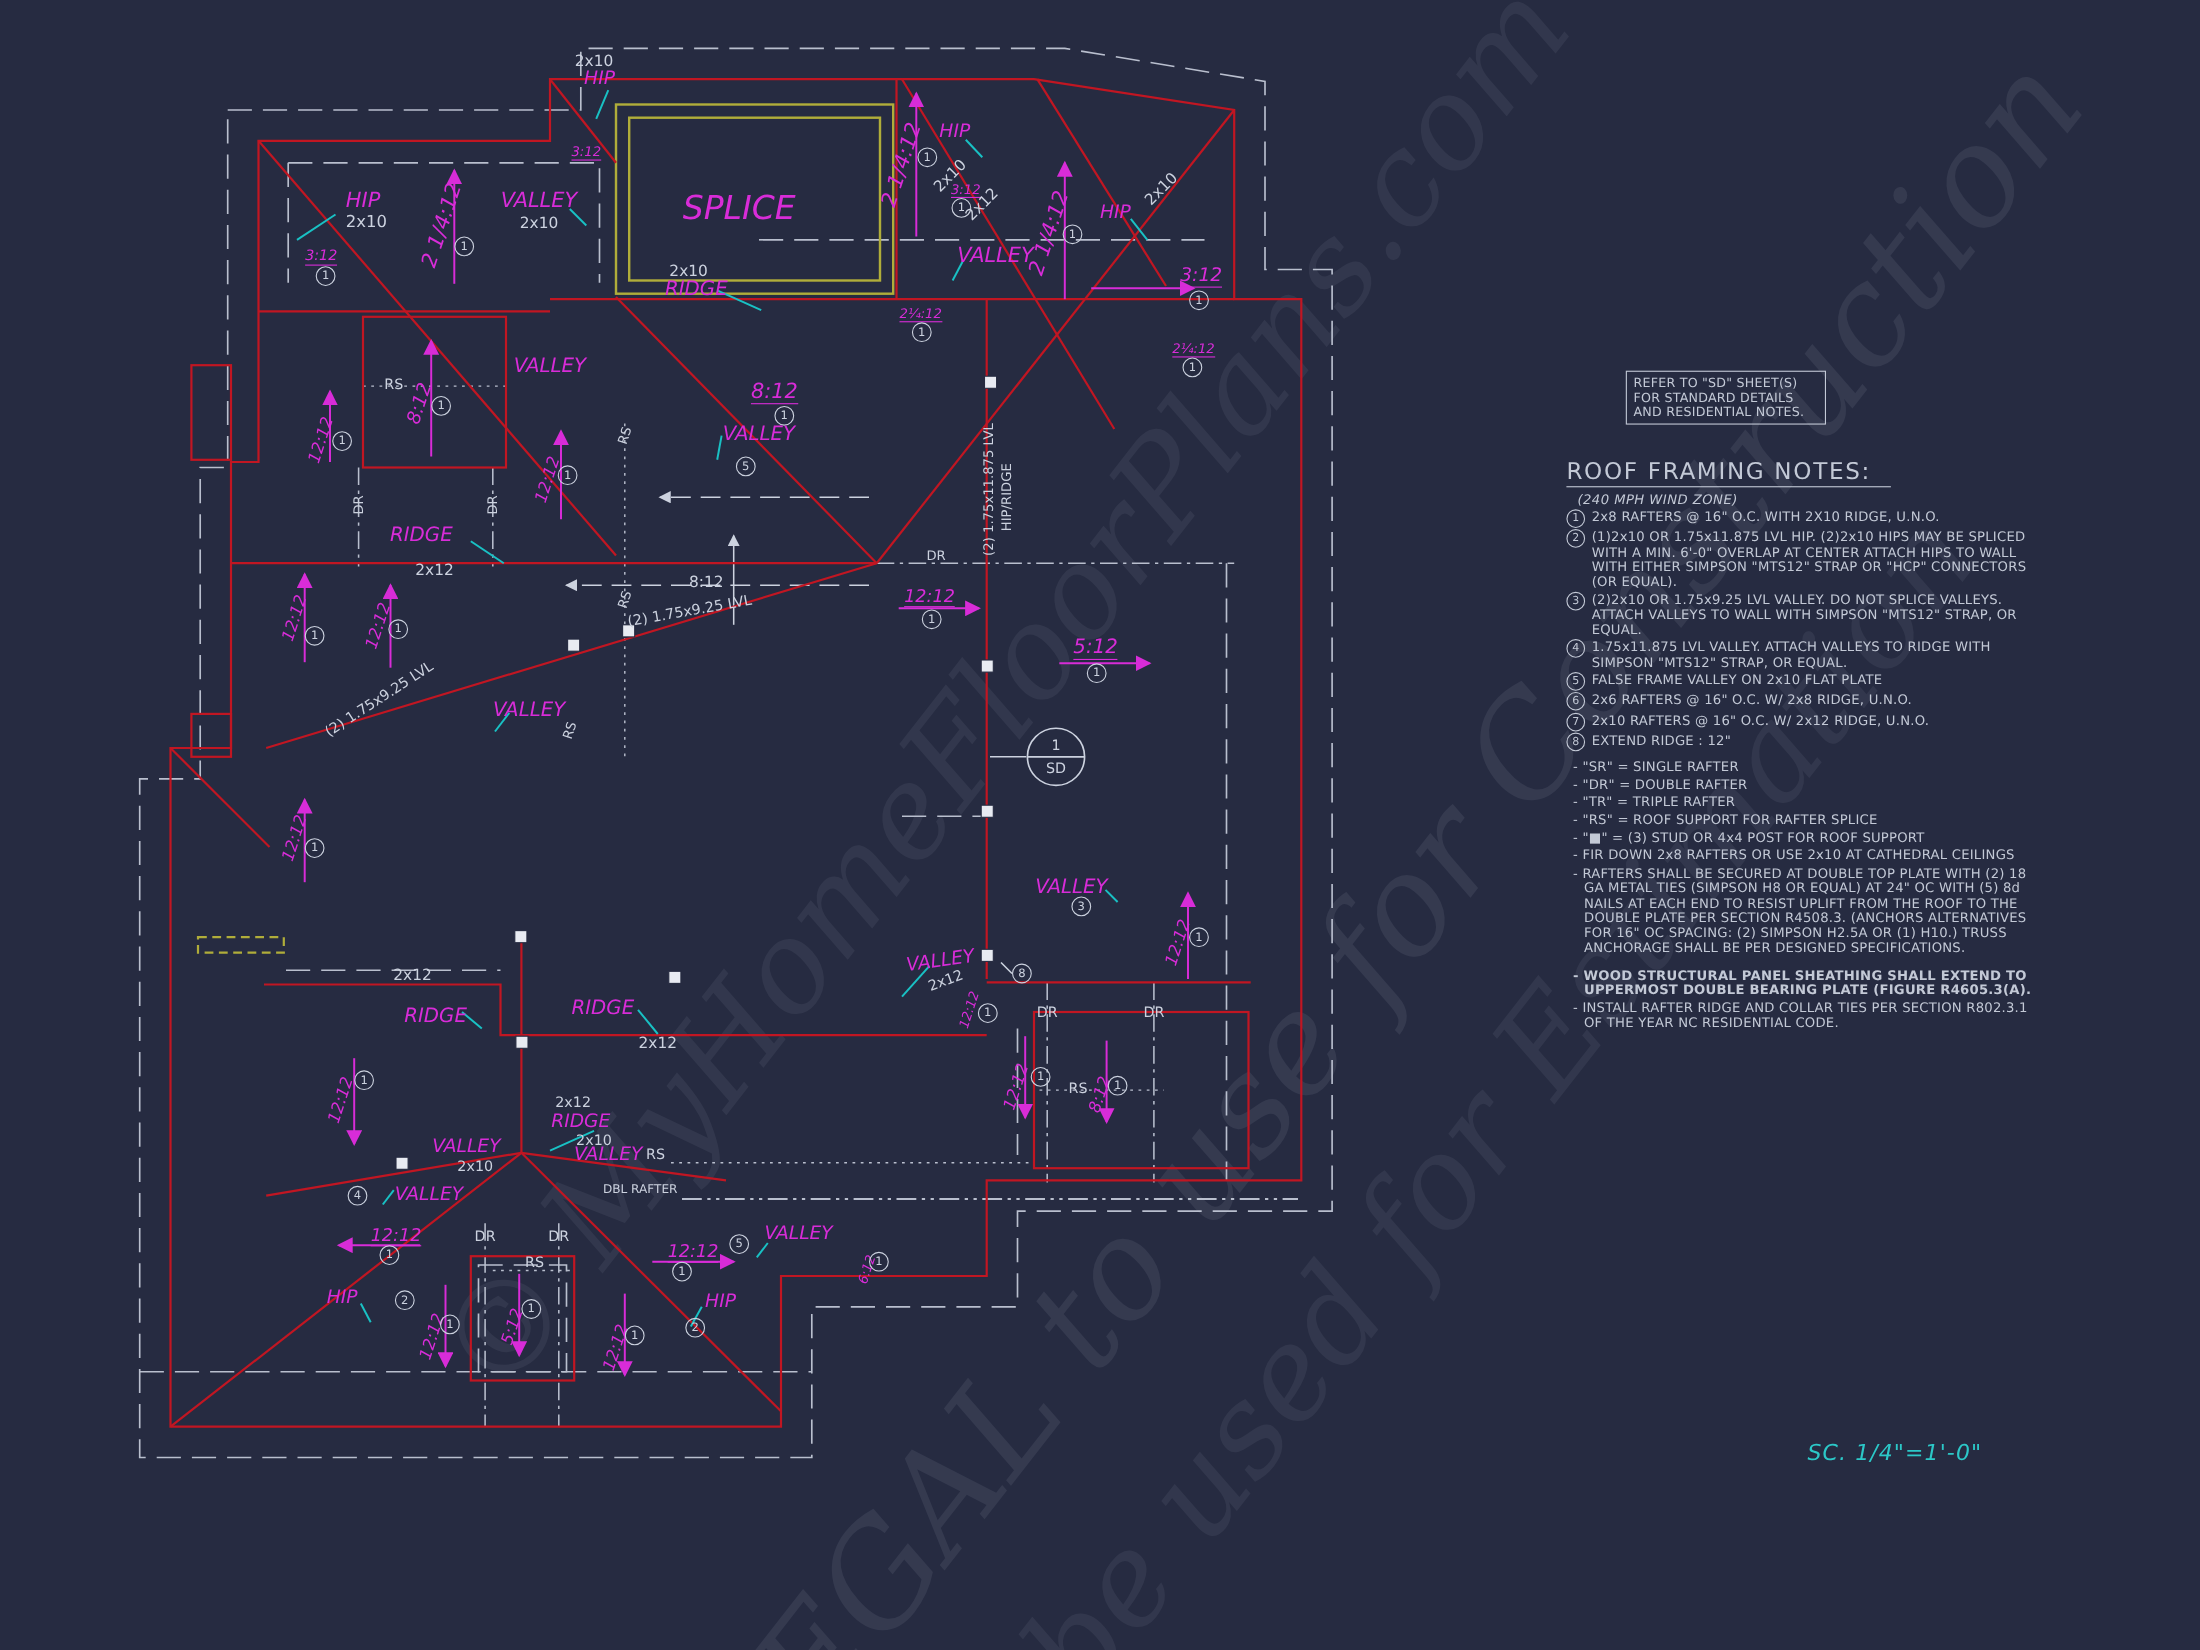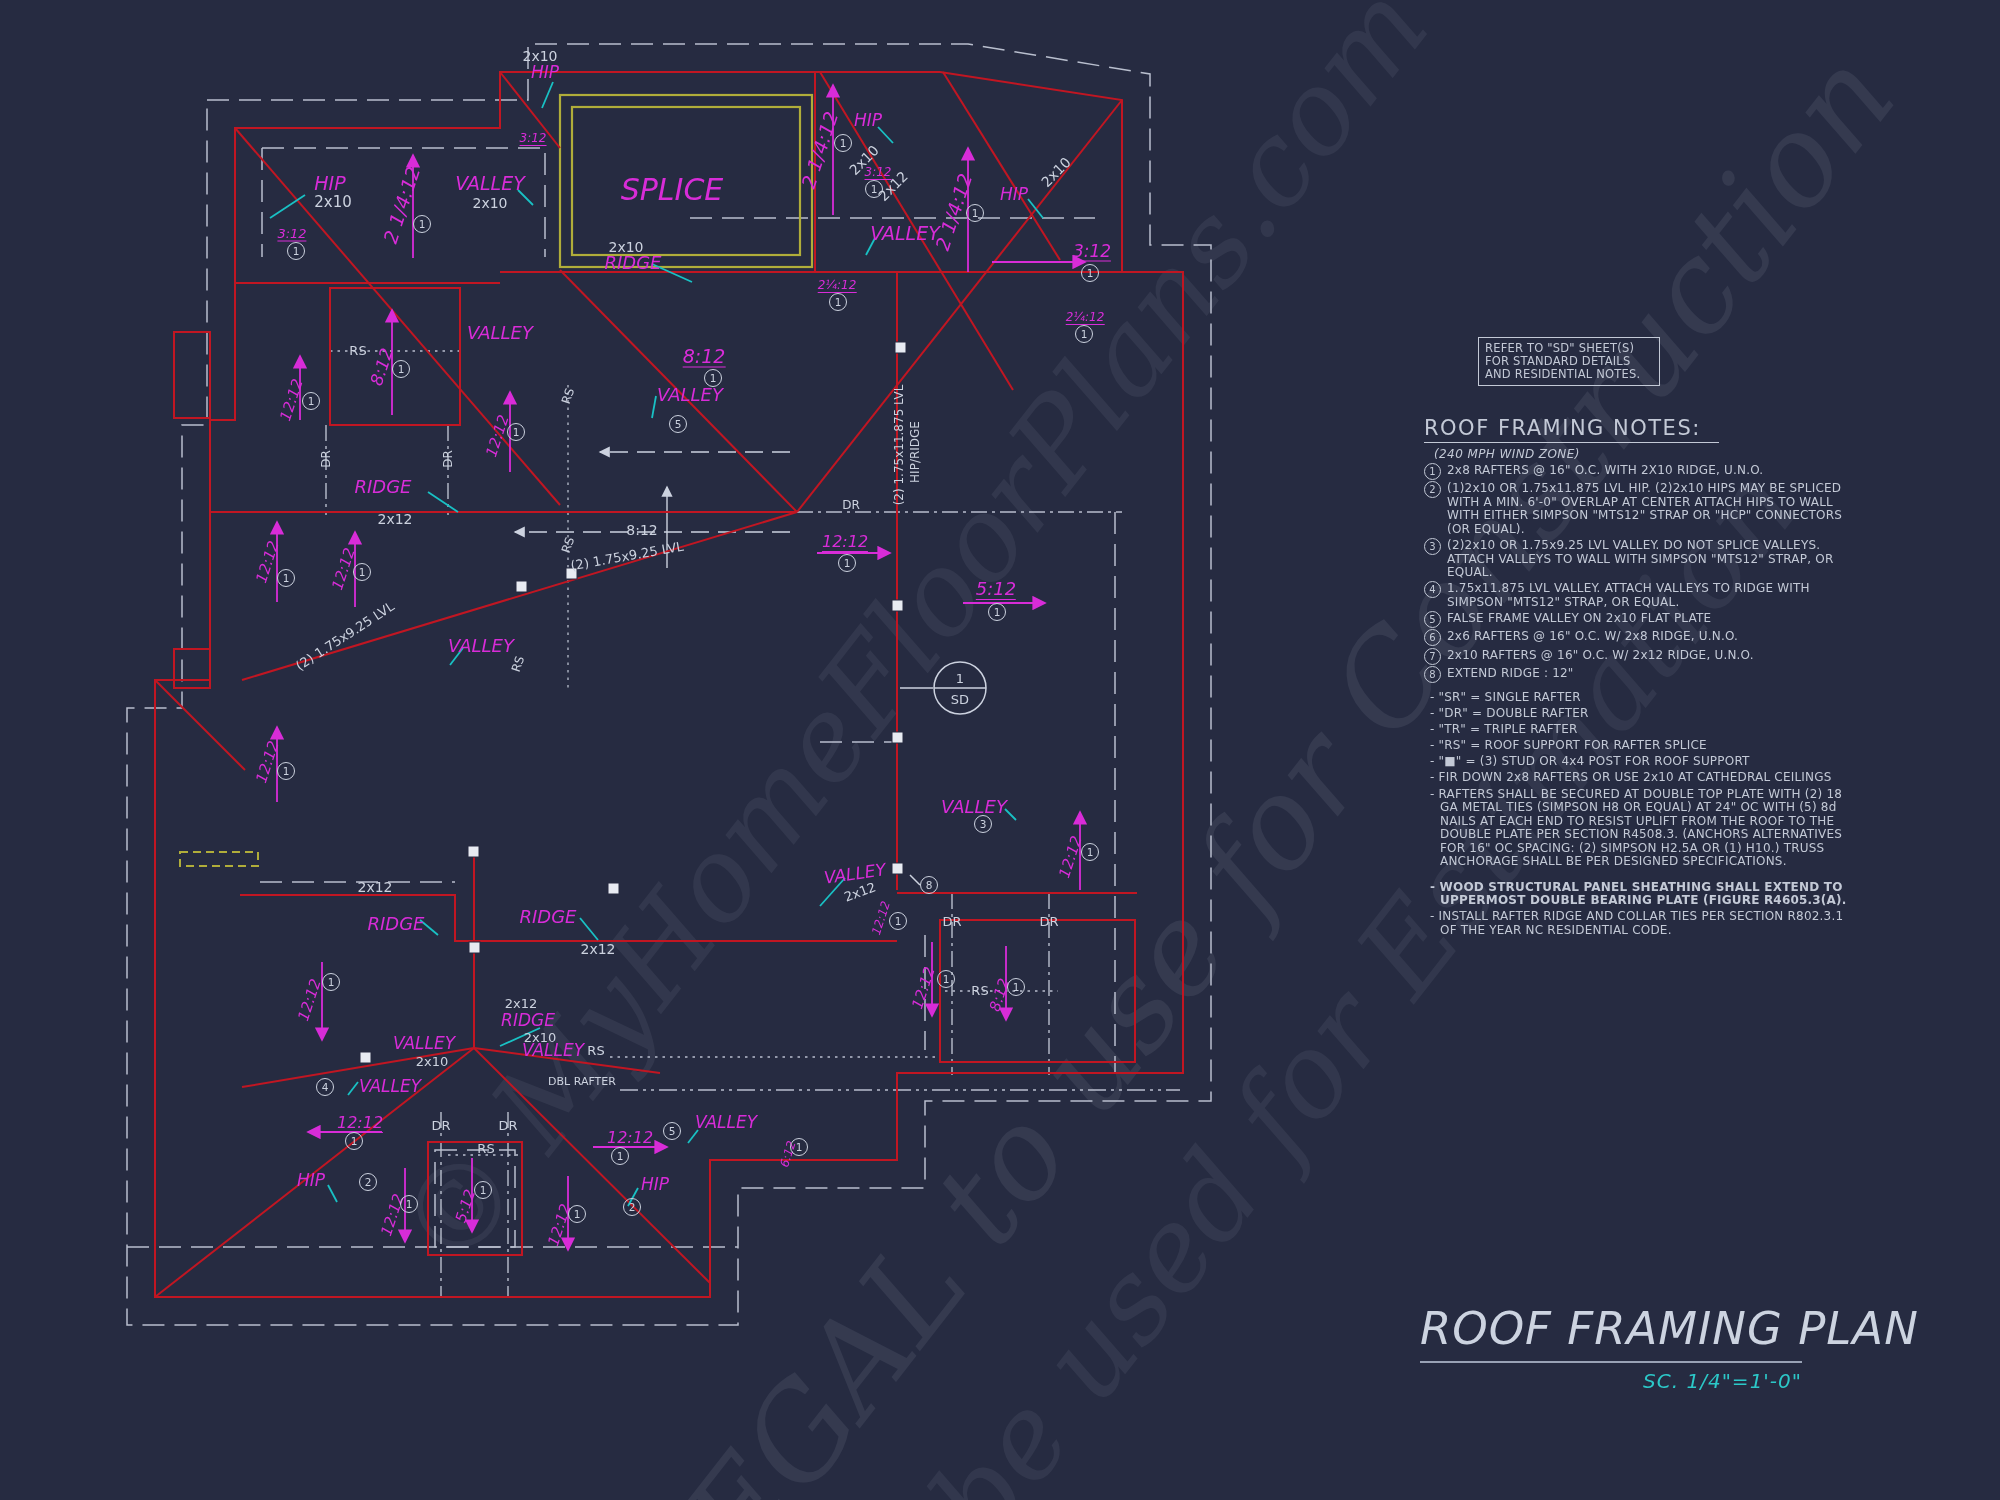--- a/index.html
+++ b/index.html
@@ -377,18 +377,17 @@
         <div class="leg-item">-  "RS"  =  ROOF SUPPORT FOR RAFTER SPLICE</div>
         <div class="leg-item">-  "■"    =  (3) STUD OR 4x4 POST FOR ROOF SUPPORT</div>
         <div class="leg-item">-  FIR DOWN 2x8 RAFTERS OR USE 2x10 AT CATHEDRAL CEILINGS</div>
         <div class="leg-item">-  RAFTERS SHALL BE SECURED AT DOUBLE TOP PLATE WITH (2) 18 GA METAL TIES (SIMPSON H8 OR EQUAL) AT 24" OC WITH (5) 8d NAILS AT EACH END TO RESIST UPLIFT FROM THE ROOF TO THE DOUBLE PLATE PER SECTION R4508.3. (ANCHORS ALTERNATIVES FOR 16" OC SPACING: (2) SIMPSON H2.5A OR (1) H10.) TRUSS ANCHORAGE SHALL BE PER DESIGNED SPECIFICATIONS.</div>
         <div class="leg-item sp">-  WOOD STRUCTURAL PANEL SHEATHING SHALL EXTEND TO UPPERMOST DOUBLE BEARING PLATE (FIGURE R4605.3(A).</div>
         <div class="leg-item">-  INSTALL RAFTER RIDGE AND COLLAR TIES PER SECTION R802.3.1 OF THE YEAR NC RESIDENTIAL CODE.</div>
       </div>
   </div>
 
   <div id="titleblock">
-    <div id="plan-title">ROOF FRAMING PLAN</div>
     <div id="plan-scale">SC. 1/4"=1'-0"</div>
   </div>
 
 
 </div>
 
 </body></html>

